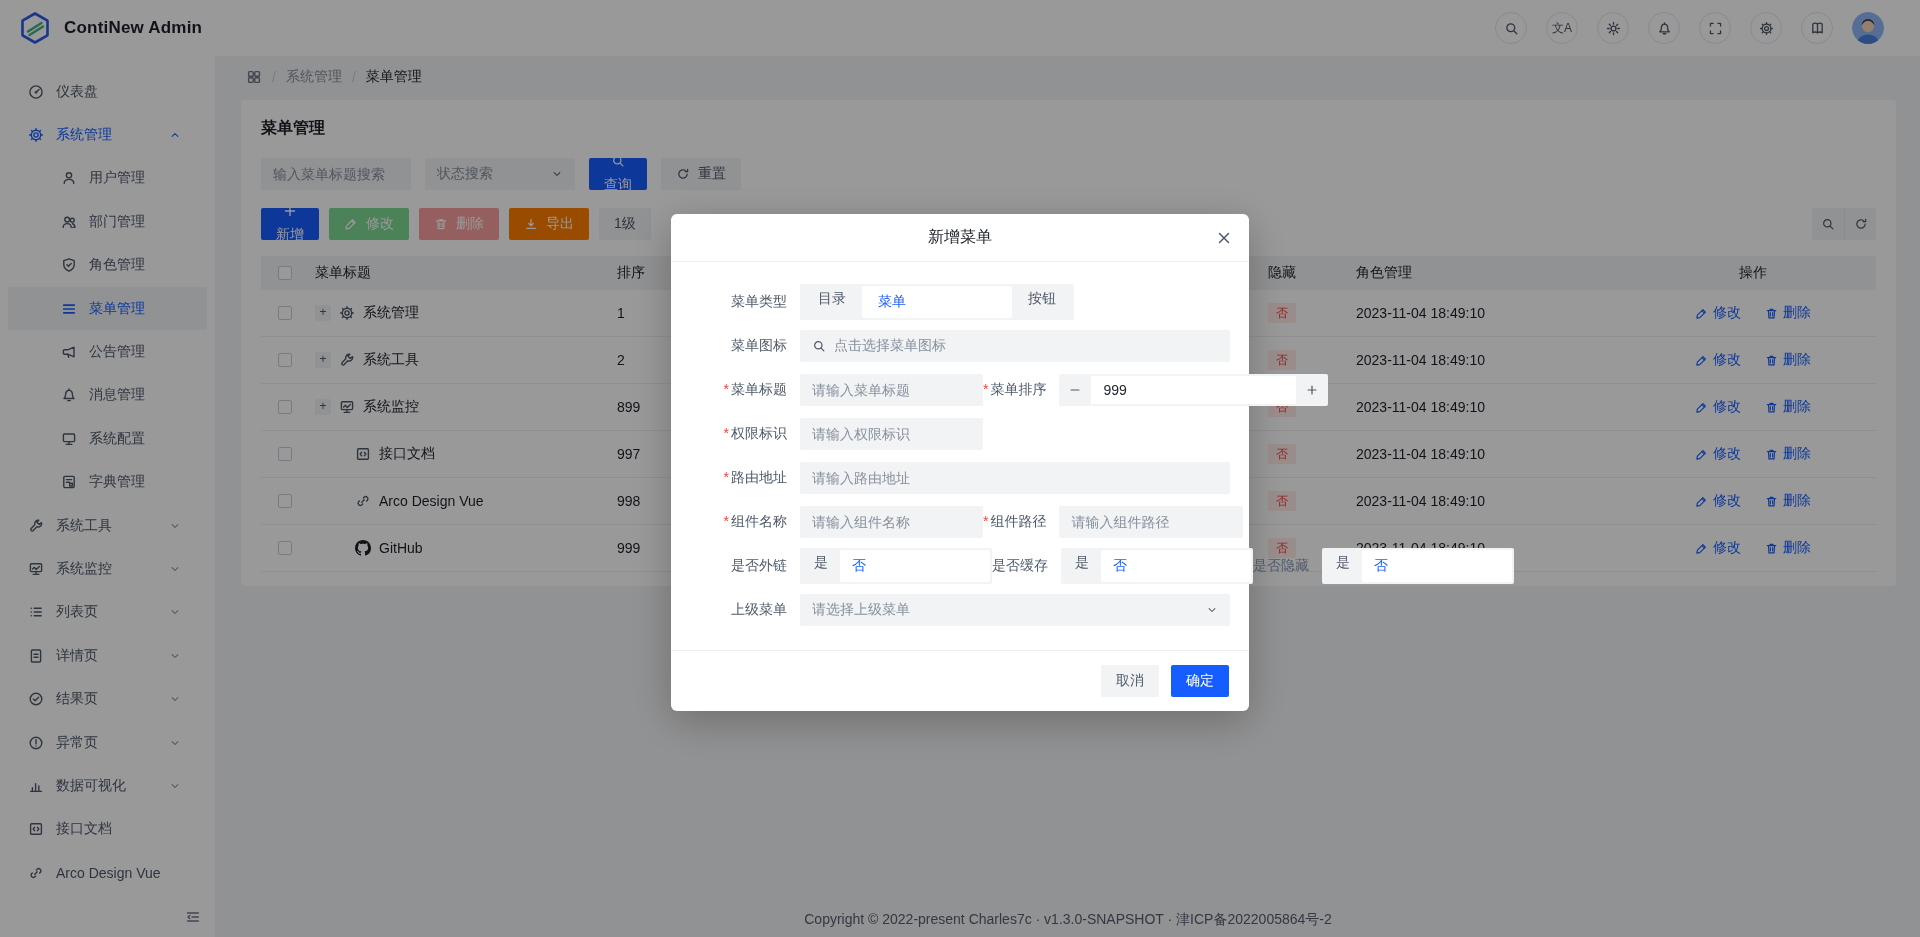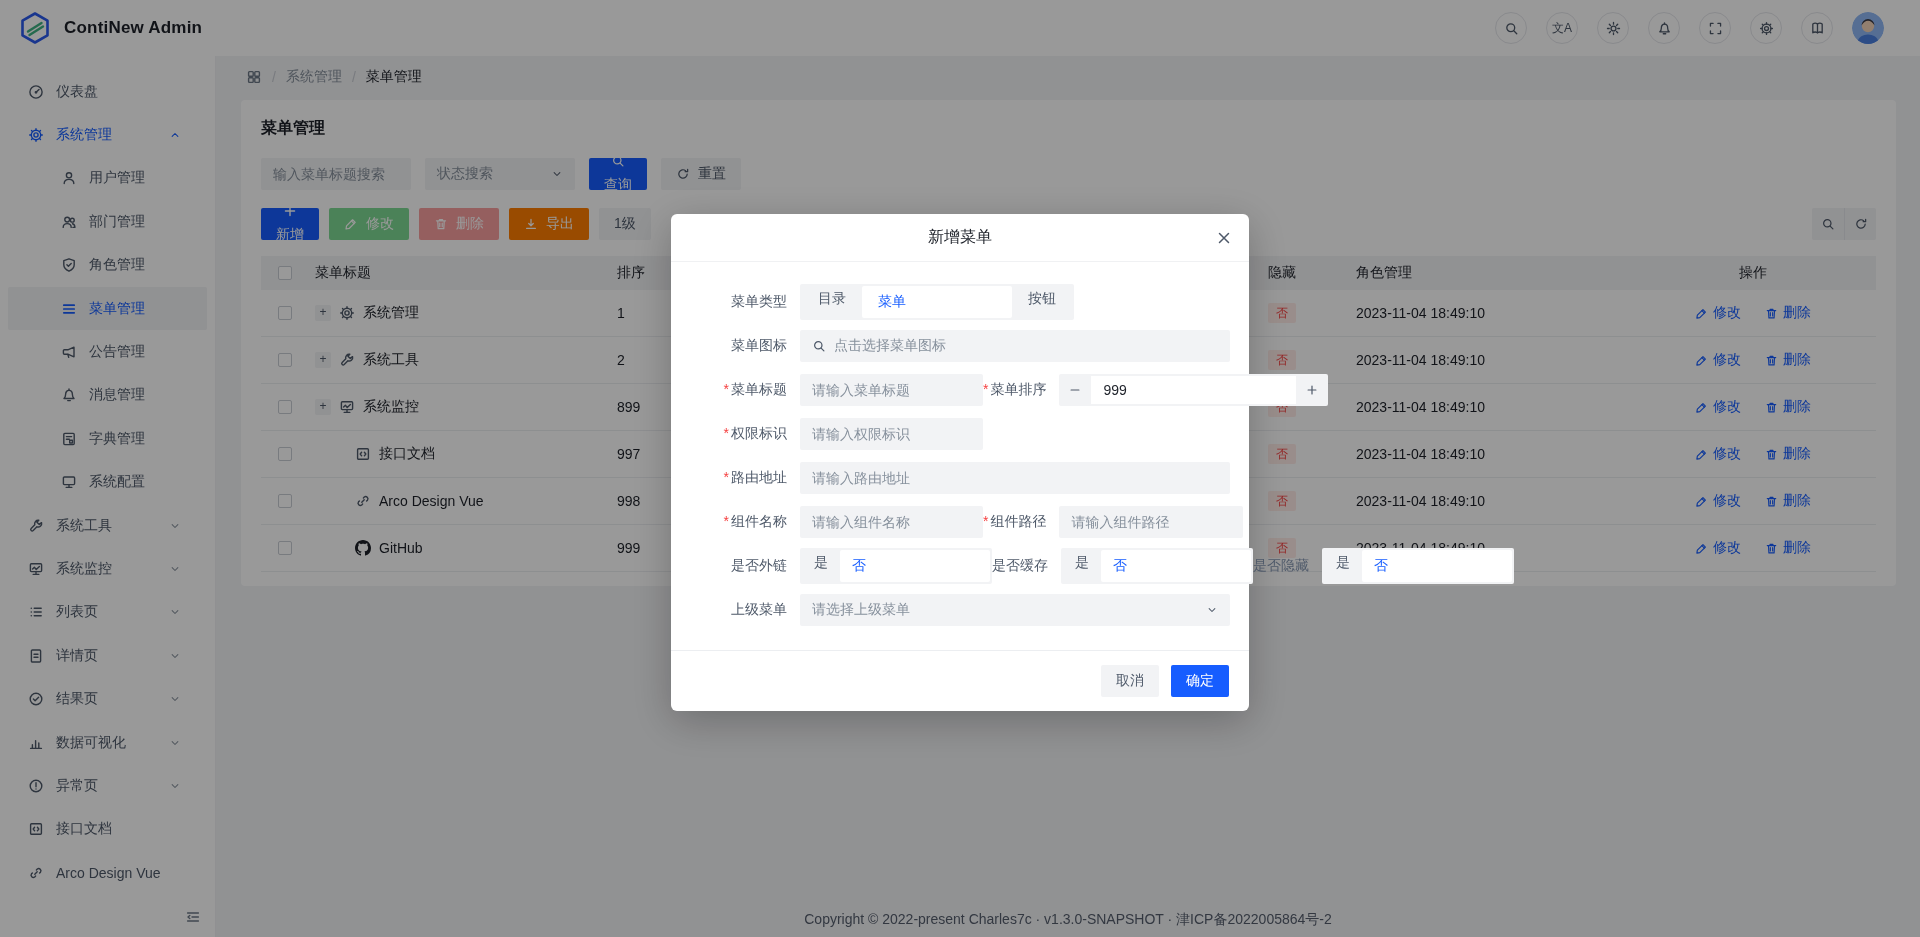--- a/index.html
+++ b/index.html
@@ -353,29 +353,29 @@
       <span>公告管理</span>
     </div>
     <div class="s-item lvl2">
       <svg class="ic">
         <use href="#i-bell"></use>
       </svg>
       <span>消息管理</span>
     </div>
     <div class="s-item lvl2">
       <svg class="ic">
+        <use href="#i-monitor"></use>
+      </svg>
+      <span>系统配置</span>
+    </div>
+    <div class="s-item lvl2">
+      <svg class="ic">
         <use href="#i-dict"></use>
       </svg>
       <span>字典管理</span>
-    </div>
-    <div class="s-item lvl2">
-      <svg class="ic">
-        <use href="#i-monitor"></use>
-      </svg>
-      <span>系统配置</span>
     </div>
     <div class="s-item">
       <svg class="ic">
         <use href="#i-wrench"></use>
       </svg>
       <span>系统工具</span>
       <svg class="ic chev">
         <use href="#i-chevd"></use>
       </svg>
     </div>
@@ -410,32 +410,32 @@
       <svg class="ic">
         <use href="#i-checkcircle"></use>
       </svg>
       <span>结果页</span>
       <svg class="ic chev">
         <use href="#i-chevd"></use>
       </svg>
     </div>
     <div class="s-item">
       <svg class="ic">
-        <use href="#i-chart"></use>
-      </svg>
-      <span>数据可视化</span>
+        <use href="#i-warncircle"></use>
+      </svg>
+      <span>异常页</span>
       <svg class="ic chev">
         <use href="#i-chevd"></use>
       </svg>
     </div>
     <div class="s-item">
       <svg class="ic">
-        <use href="#i-warncircle"></use>
-      </svg>
-      <span>异常页</span>
+        <use href="#i-chart"></use>
+      </svg>
+      <span>数据可视化</span>
       <svg class="ic chev">
         <use href="#i-chevd"></use>
       </svg>
     </div>
     <div class="s-item">
       <svg class="ic">
         <use href="#i-codedoc"></use>
       </svg>
       <span>接口文档</span>
     </div>

